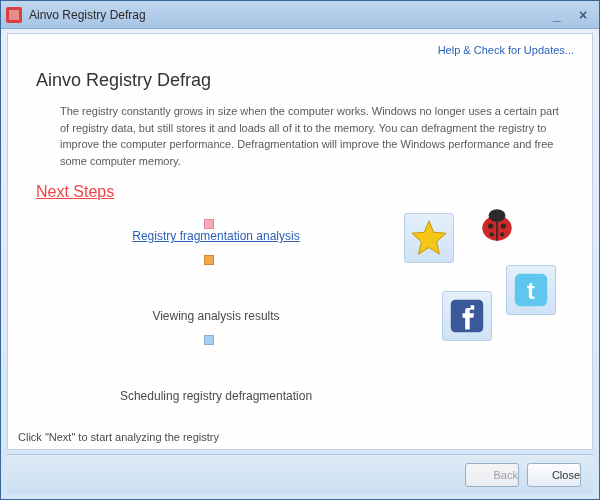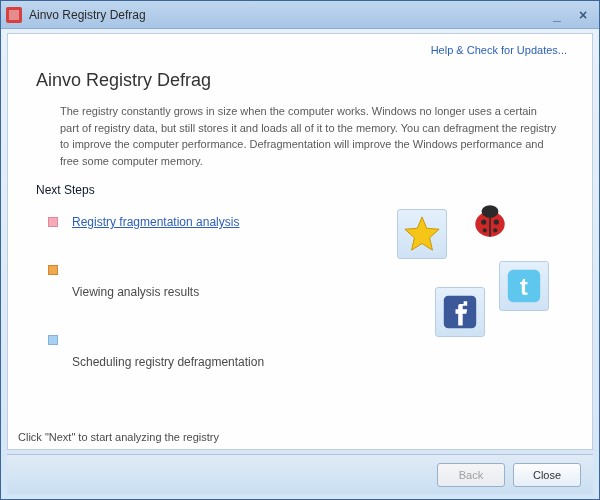--- a/index.html
+++ b/index.html
@@ -6,46 +6,46 @@
 body { background: #5a8fc7; width: 600px; height: 500px; overflow: hidden; }
 
 .window { width: 600px; height: 500px; background: linear-gradient(to bottom, #e8f1fb 0%, #d4e5f7 100%); border: 1px solid #3b6699; display: flex; flex-direction: column; }
 
 .titlebar { height: 28px; background: linear-gradient(to bottom, #bfd6ee 0%, #a8c5e6 100%); display: flex; align-items: center; padding: 0 4px; border-bottom: 1px solid #8aabcf; }
 .titlebar-icon { width: 18px; height: 18px; margin-right: 6px; }
 .titlebar-title { font-size: 12px; color: #2a2a2a; }
 .titlebar-spacer { flex: 1; }
 .titlebar-btn { width: 24px; height: 18px; display: flex; align-items: center; justify-content: center; color: #3a5a7e; font-size: 14px; font-weight: bold; cursor: pointer; margin-left: 2px; }
 
-.content { flex: 1; background: #fefeff; margin: 4px 6px 4px 6px; border: 1px solid #c0cee0; padding: 10px 25px 6px 22px; display: flex; flex-direction: column; position: relative; }
+.content { flex: 1; background: #fefeff; margin: 4px 6px 4px 6px; border: 1px solid #c0cee0; padding: 10px 18px 6px 22px; display: flex; flex-direction: column; position: relative; }
 
 .updates-link { text-align: right; color: #2b5fb8; font-size: 11px; cursor: pointer; margin-bottom: 14px; }
 
 .main-title { font-size: 18px; color: #333; font-weight: normal; margin-bottom: 12px; margin-left: 6px; }
 .desc { font-size: 11px; color: #5a5a5a; line-height: 1.5; margin-left: 30px; margin-right: 10px; margin-bottom: 14px; }
 
-.steps-title { font-size: 12px; color: #0f172a; font-weight: normal; margin-left: 6px; margin-bottom: 18px; }
+.steps-title { font-size: 16px; color: #ef4444; font-weight: normal; margin-left: 6px; margin-bottom: 18px; text-decoration: underline; }
 
 .steps-row { display: flex; }
 .steps-list { flex: 1; }
-.step { display: flex; align-items: center; margin-bottom: 12px; margin-left: 18px; font-size: 12px; }
+.step { display: flex; align-items: center; margin-bottom: 12px; margin-left: 18px; font-size: 12px; flex-direction: column; }
 .bullet { width: 10px; height: 10px; margin-right: 14px; }
 .bullet-pink { background: #f5aab5; border: 1px solid #e088a0; }
 .bullet-orange { background: #f0a850; border: 1px solid #d08830; }
 .bullet-blue { background: #a8d0f0; border: 1px solid #88b0d8; }
 .step-link { color: #2b5fb8; text-decoration: underline; cursor: pointer; }
 .step-text { color: #4a4a4a; margin-top: 44px; }
 
 .icons-panel { width: 190px; position: relative; height: 140px; }
 .icon-tile { position: absolute; width: 50px; height: 50px; background: linear-gradient(to bottom, #e4f0fb, #cfe2f5); border: 1px solid #b8cde4; border-radius: 3px; display: flex; align-items: center; justify-content: center; }
 
 .hint { font-size: 11px; color: #4a4a4a; margin-top: auto; margin-left: -12px; }
 
 .footer { height: 40px; background: linear-gradient(to bottom, #e0ebf6, #cadff2); border-top: 1px solid #b0c5dd; display: flex; align-items: center; justify-content: flex-end; padding: 0 12px; gap: 8px; margin: 0 6px 5px 6px; }
-.btn { width: 68px; height: 24px; font-size: 11px; border: 1px solid #9ab0c8; background: linear-gradient(to bottom, #fdfdfe, #e5eef7); border-radius: 3px; cursor: pointer; color: #333; }
+.btn { width: 54px; height: 24px; font-size: 11px; border: 1px solid #9ab0c8; background: linear-gradient(to bottom, #fdfdfe, #e5eef7); border-radius: 3px; cursor: pointer; color: #333; text-align: right; }
 .btn:disabled { color: #a0a0a0; cursor: default; background: linear-gradient(to bottom, #f5f5f7, #e9ecf0); }
 </style>
 </head>
 <body>
 
 <div class="window">
   <div class="titlebar">
     <span class="titlebar-icon">
       <svg viewBox="0 0 18 18">
           <rect x="1" y="1" width="16" height="16" fill="#d84040" rx="2"></rect>

